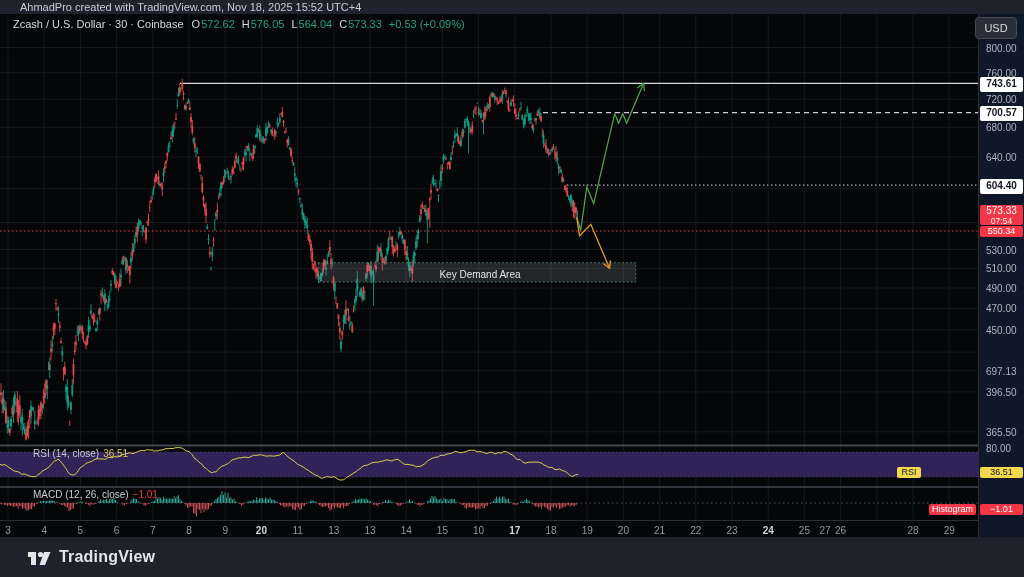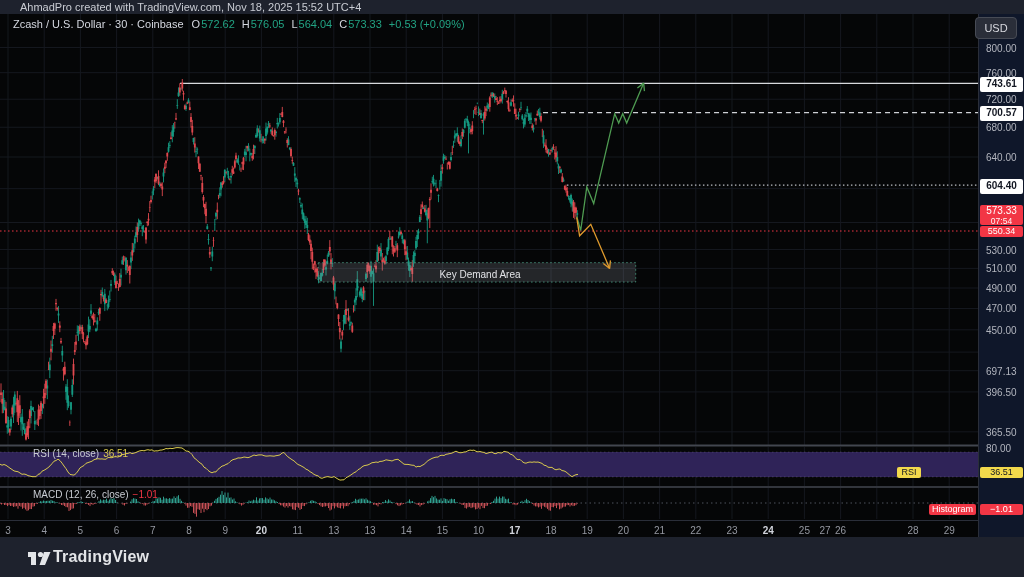--- a/index.html
+++ b/index.html
@@ -40,21 +40,21 @@
        line-height:20px;box-sizing:border-box;z-index:31;}
   
   #demand-label{position:absolute;left:399px;top:269px;width:162px;text-align:center;font-size:10px;
        color:#e2e3e7;z-index:8;}
   
   #time-axis{position:absolute;left:0;top:520px;width:978px;height:17px;z-index:9;border-top:1px solid #2a2e39;}
   .time-label{position:absolute;top:4px;width:20px;text-align:center;font-size:10px;color:#9598a1;}
   .time-label.bold{color:#d1d4dc;font-weight:700;}
   
   #footer{position:absolute;left:0;top:537px;width:1024px;height:40px;background:#1e222d;z-index:30;
-       display:flex;align-items:center;padding-left:27px;box-sizing:border-box;gap:2px;}
+       display:flex;align-items:center;padding-left:27px;box-sizing:border-box;gap:8px;}
   #footer .tv-text{color:#e3e5e8;font-size:16px;font-weight:700;letter-spacing:.2px;}
 </style>
 </head>
 <body>
 
 <div id="app">
 
   <div id="attribution-bar">
     <span>AhmadPro created with TradingView.com, Nov 18, 2025 15:52 UTC+4</span>
   </div>

